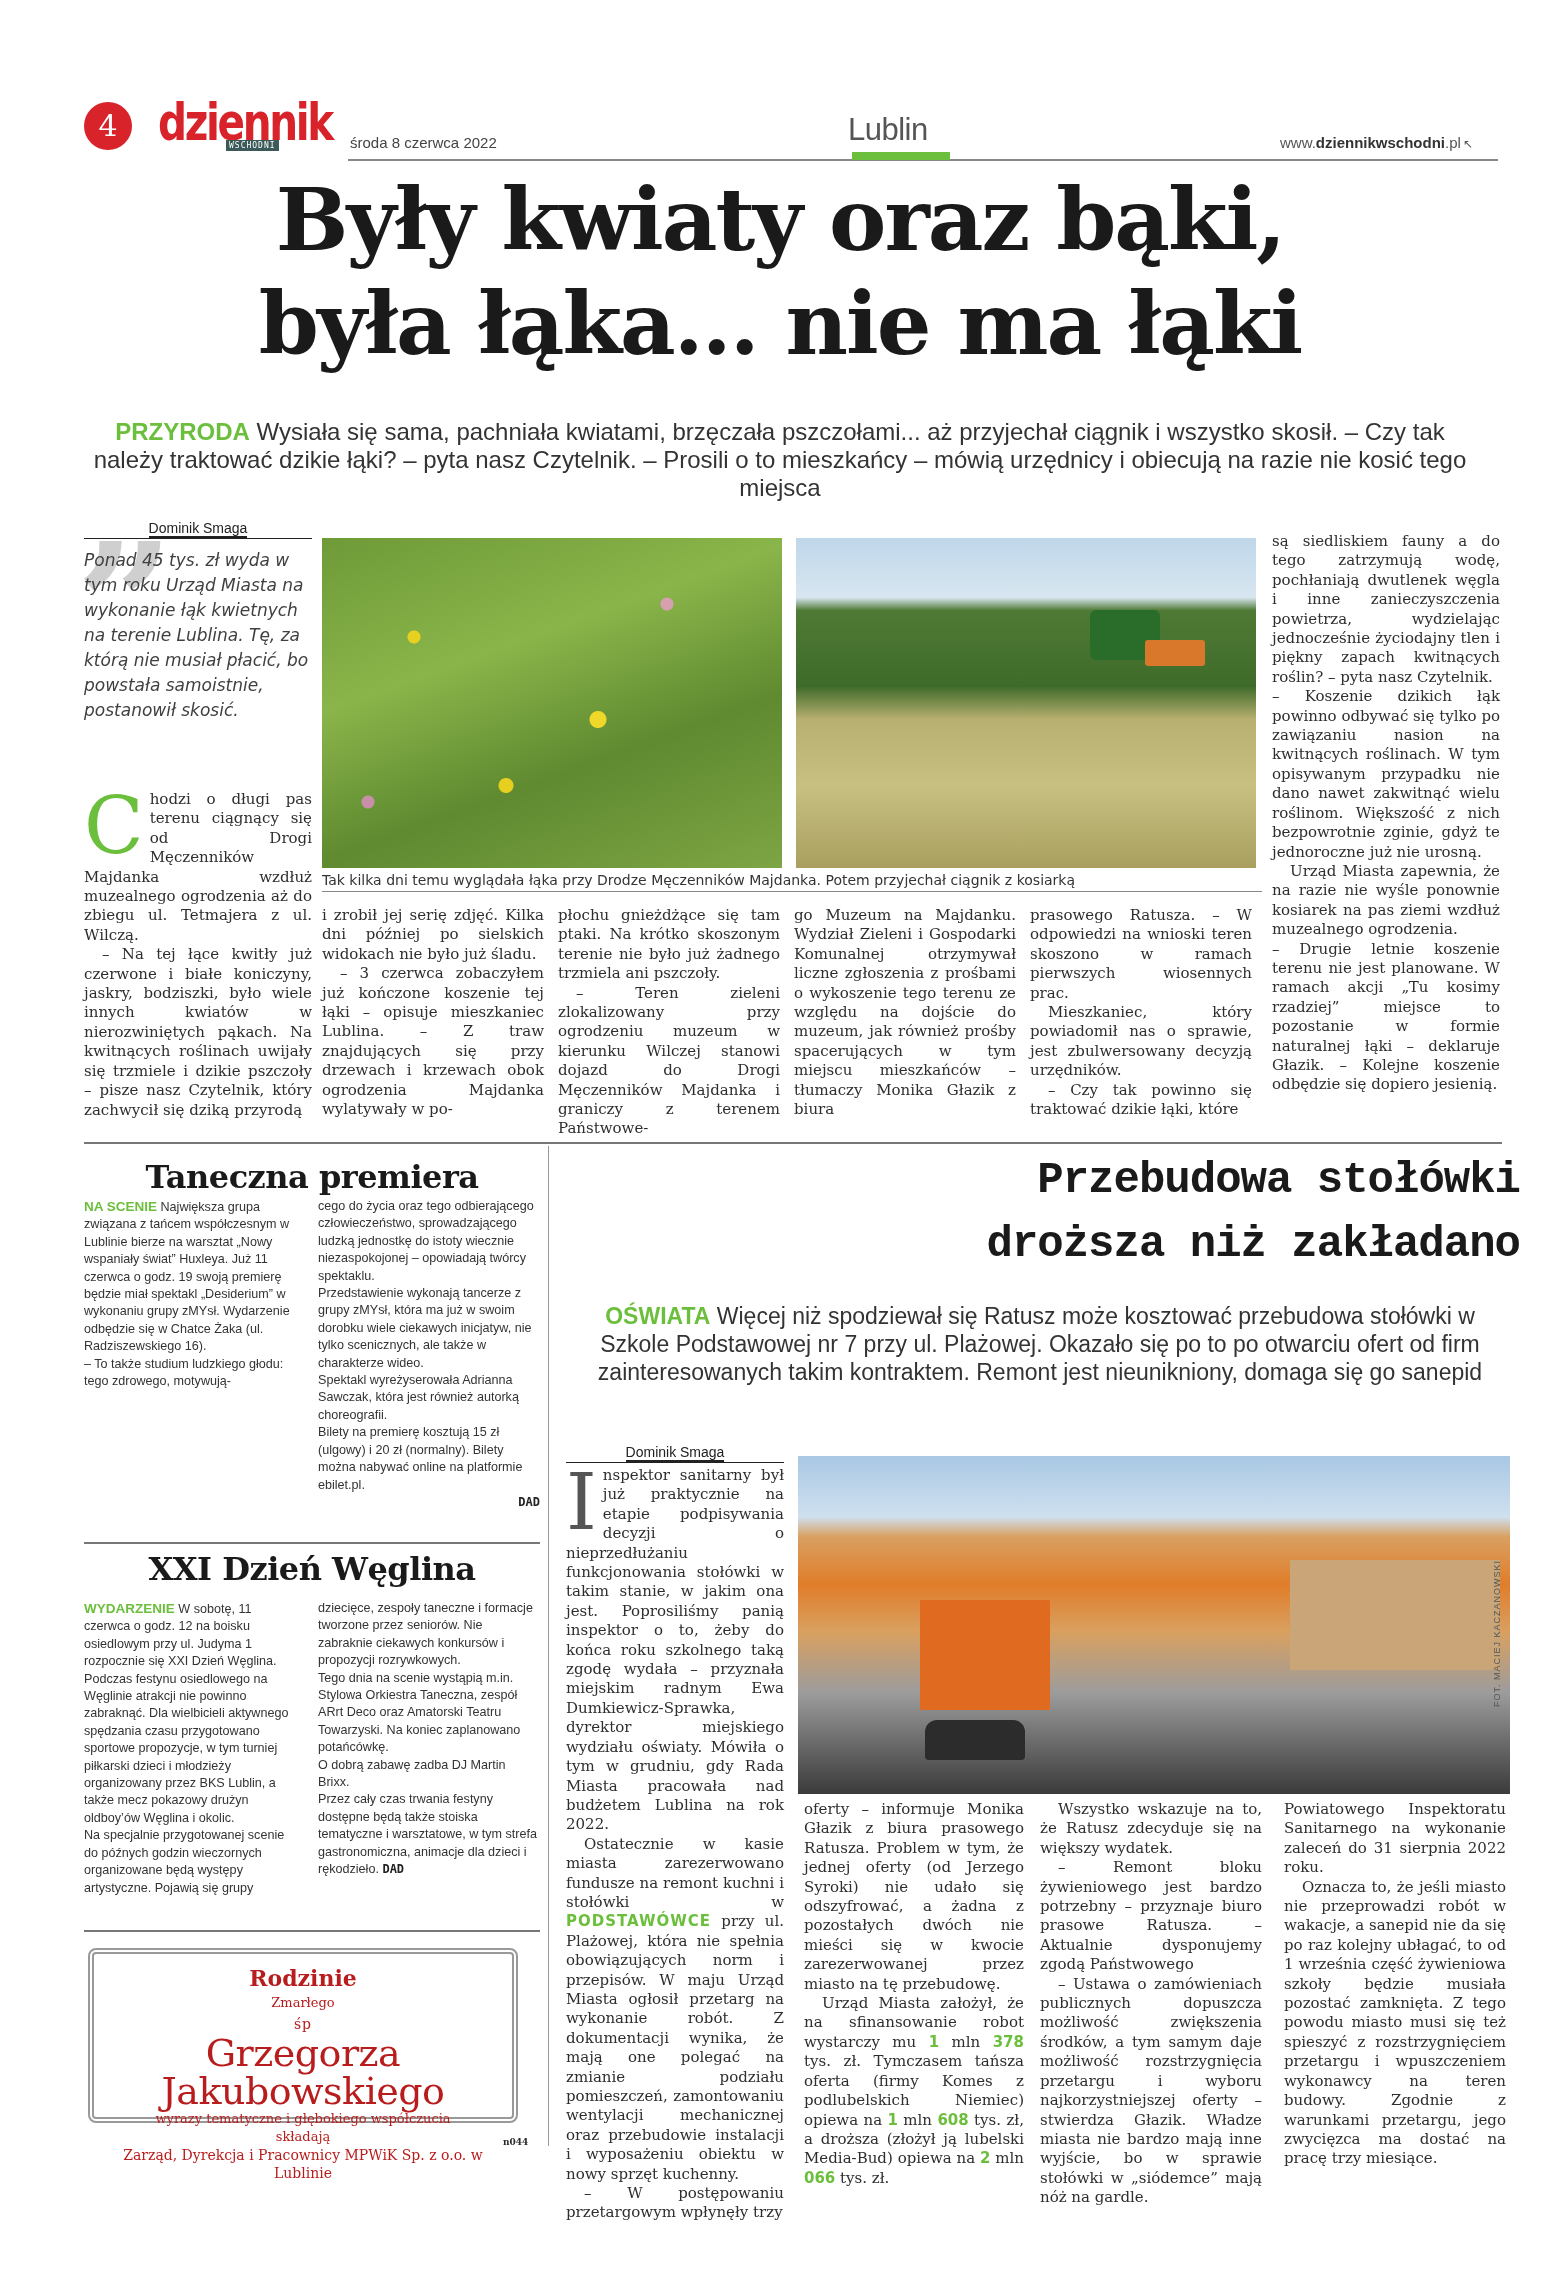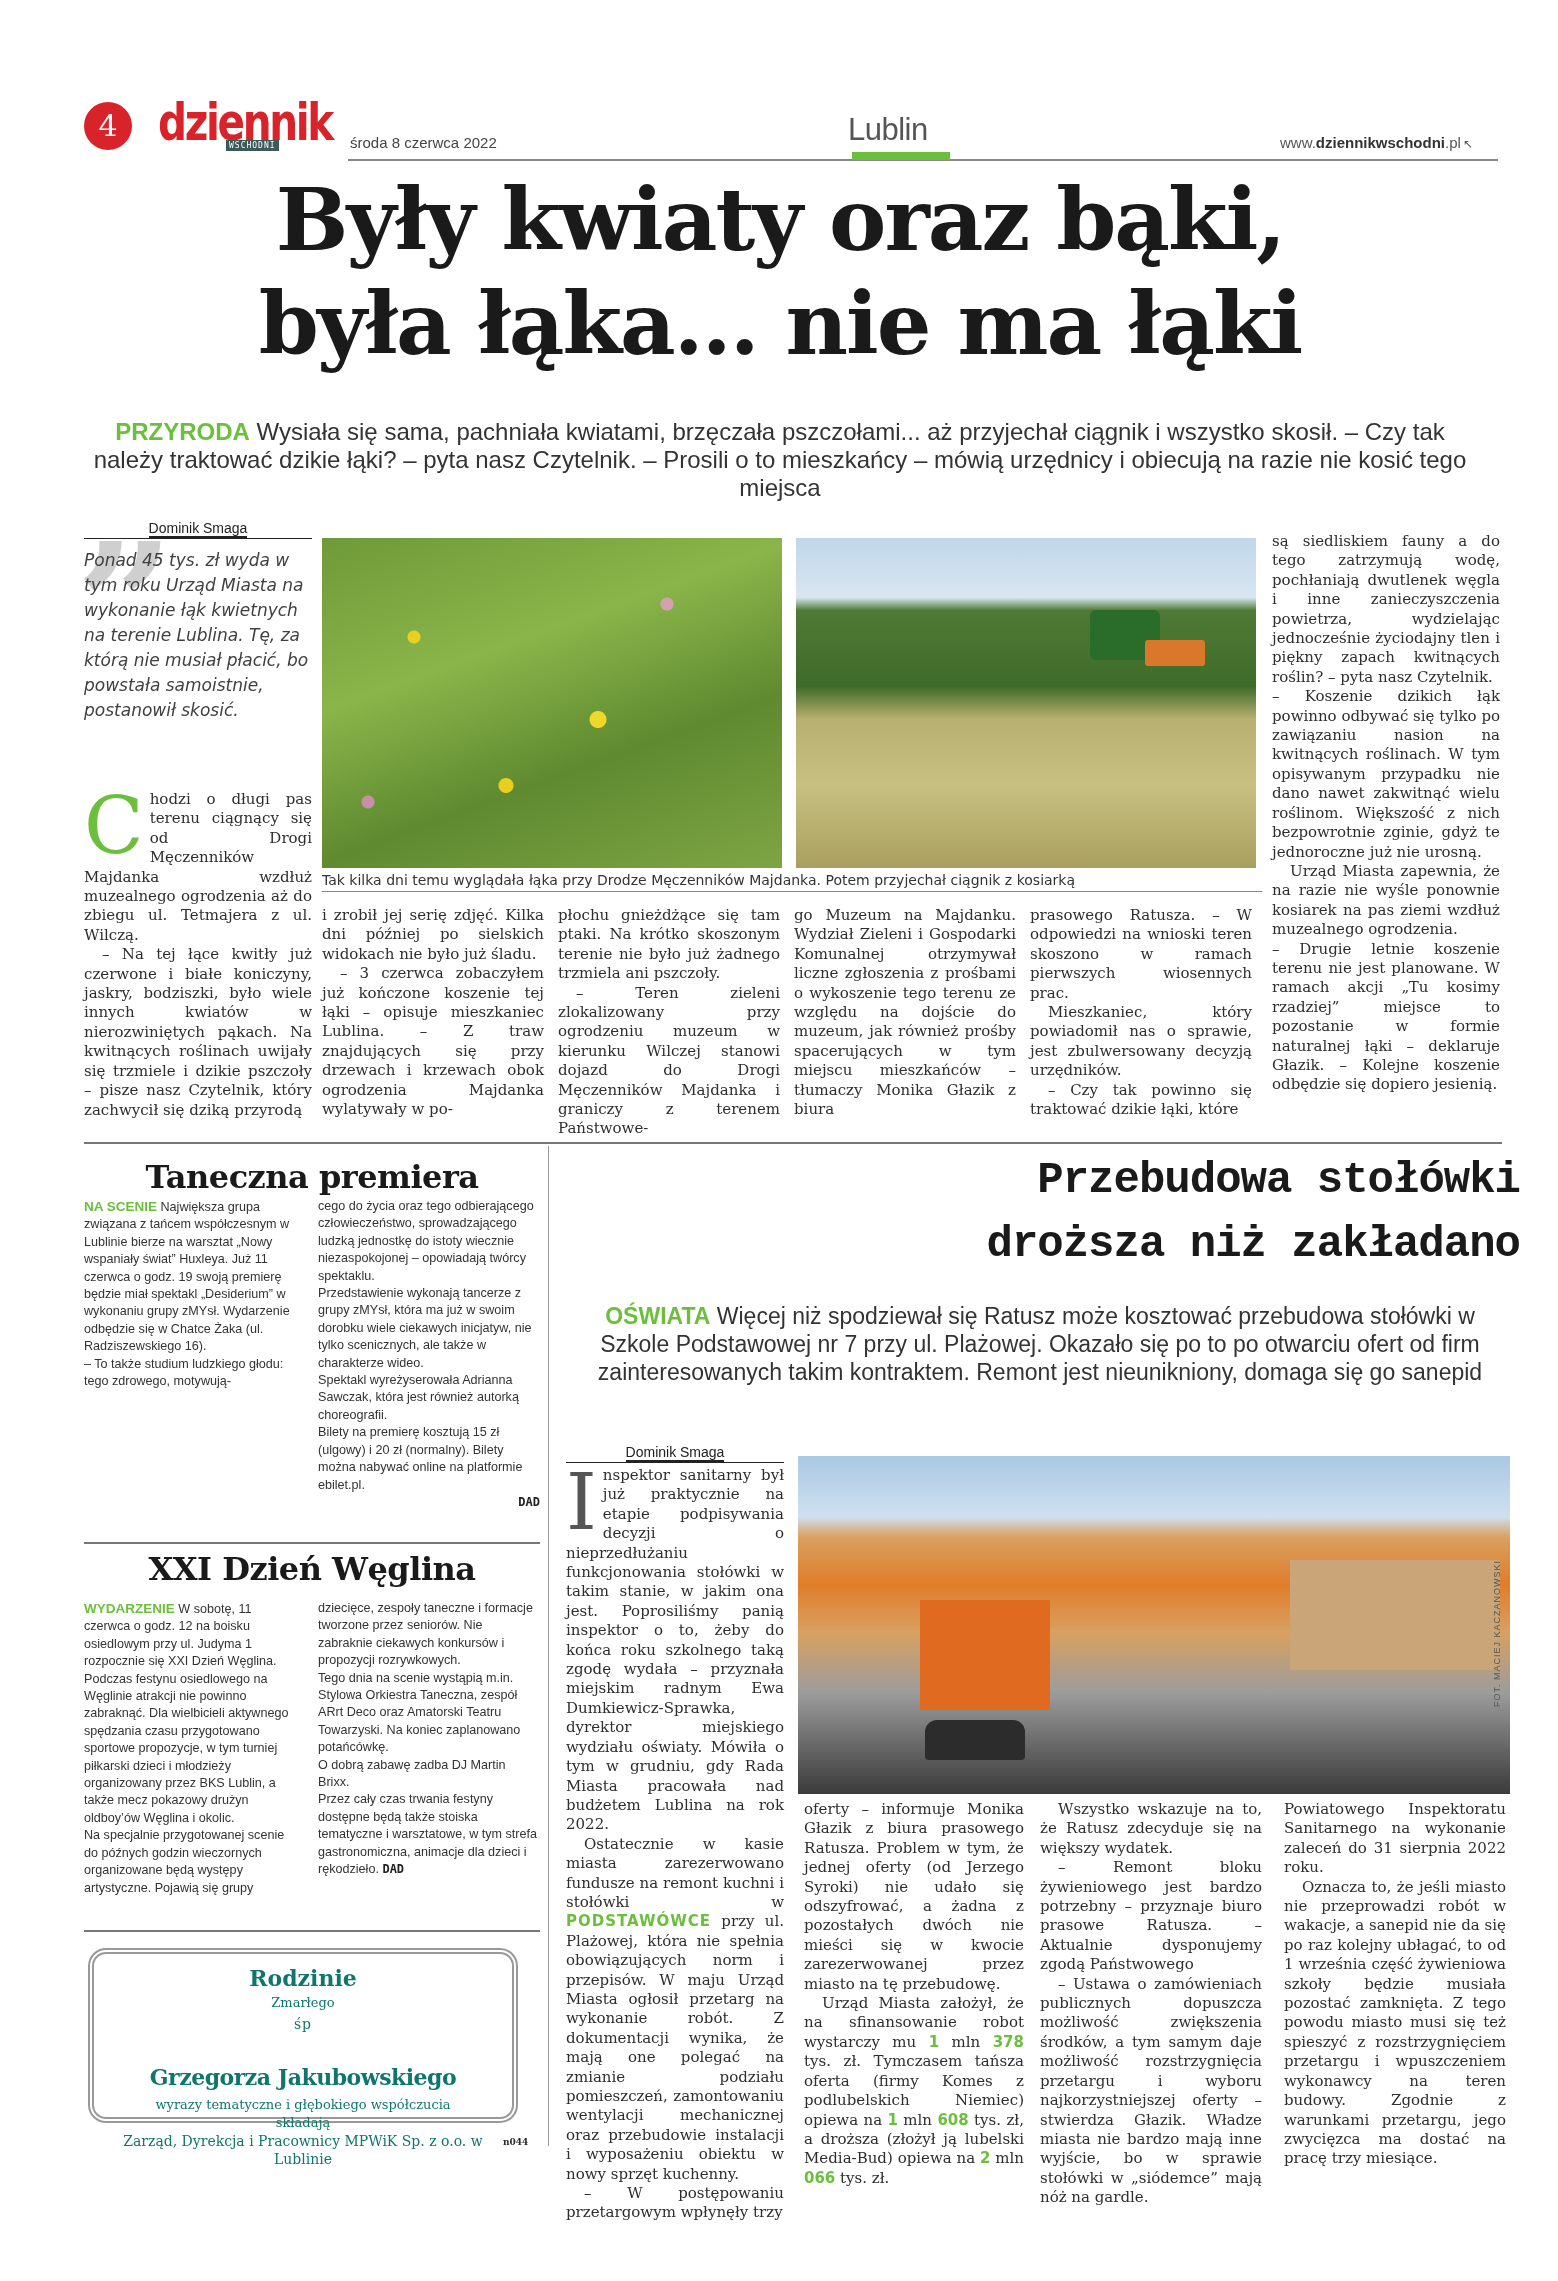--- a/index.html
+++ b/index.html
@@ -56,25 +56,25 @@
   .rule-h { background: #777; height: 2px; }
   .rule-v { background: #999; width: 1px; }
 
   
   .brief-title { font-family: "DejaVu Serif", serif; font-weight: bold; font-size: 32px; text-align: center; color: #1a1a1a; letter-spacing: -0.5px; }
   .brief { font-family: "Liberation Sans", sans-serif; font-size: 12.6px; line-height: 17.4px; color: #333; }
   .brief .kicker { font-size: 13.5px; }
   .sig { font-family: "DejaVu Sans Mono", monospace; font-weight: bold; font-size: 12px; color: #222; }
 
   
-  .obit { left: 88px; top: 1948px; width: 430px; height: 175px; border: 6px double #999; border-radius: 18px; text-align: center; font-family: "DejaVu Serif", serif; color: #0f766e; padding-top: 10px; }
+  .obit { left: 88px; top: 1948px; width: 430px; height: 175px; border: 6px double #999; border-radius: 8px; text-align: center; font-family: "DejaVu Serif", serif; color: #b91c1c; padding-top: 10px; }
   .obit .o1 { font-size: 22px; font-weight: bold; line-height: 28px; }
   .obit .o2 { font-size: 13px; line-height: 22px; }
   .obit .o3 { font-size: 14px; line-height: 20px; letter-spacing: 1px; }
-  .obit .o4 { font-size: 22px; font-weight: bold; line-height: 38px; letter-spacing: -0.5px; margin-top: 24px; }
+  .obit .o4 { font-size: 38px; font-weight: normal; line-height: 38px; letter-spacing: -0.5px; }
   .obit .o5 { font-size: 13px; line-height: 18px; }
   .obit .o6 { font-size: 14px; line-height: 18px; }
   .obit-code { left: 503px; top: 2137px; font-family: "DejaVu Serif", serif; font-size: 9px; font-weight: bold; }
 
   
   .headline2 { left: 560px; width: 960px; top: 1148px; text-align: right; font-family: Liberation Mono, monospace; font-weight: bold; font-size: 44px; line-height: 64px; color: #1a1a1a; letter-spacing: -1px; }
   .lead2 { left: 580px; width: 920px; top: 1302px; text-align: center; font-family: "Liberation Sans", sans-serif; font-size: 23px; line-height: 28px; color: #333; }
 
   .photo3 { left: 798px; top: 1456px; width: 712px; height: 338px;
     background: linear-gradient(180deg, #a9c8e4 0%, #cfe0ef 18%, #d9a060 24%, #e07d2a 38%, #d9a060 52%, #9c9c9c 70%, #6a6a6a 85%, #3b3b3b 100%); }

